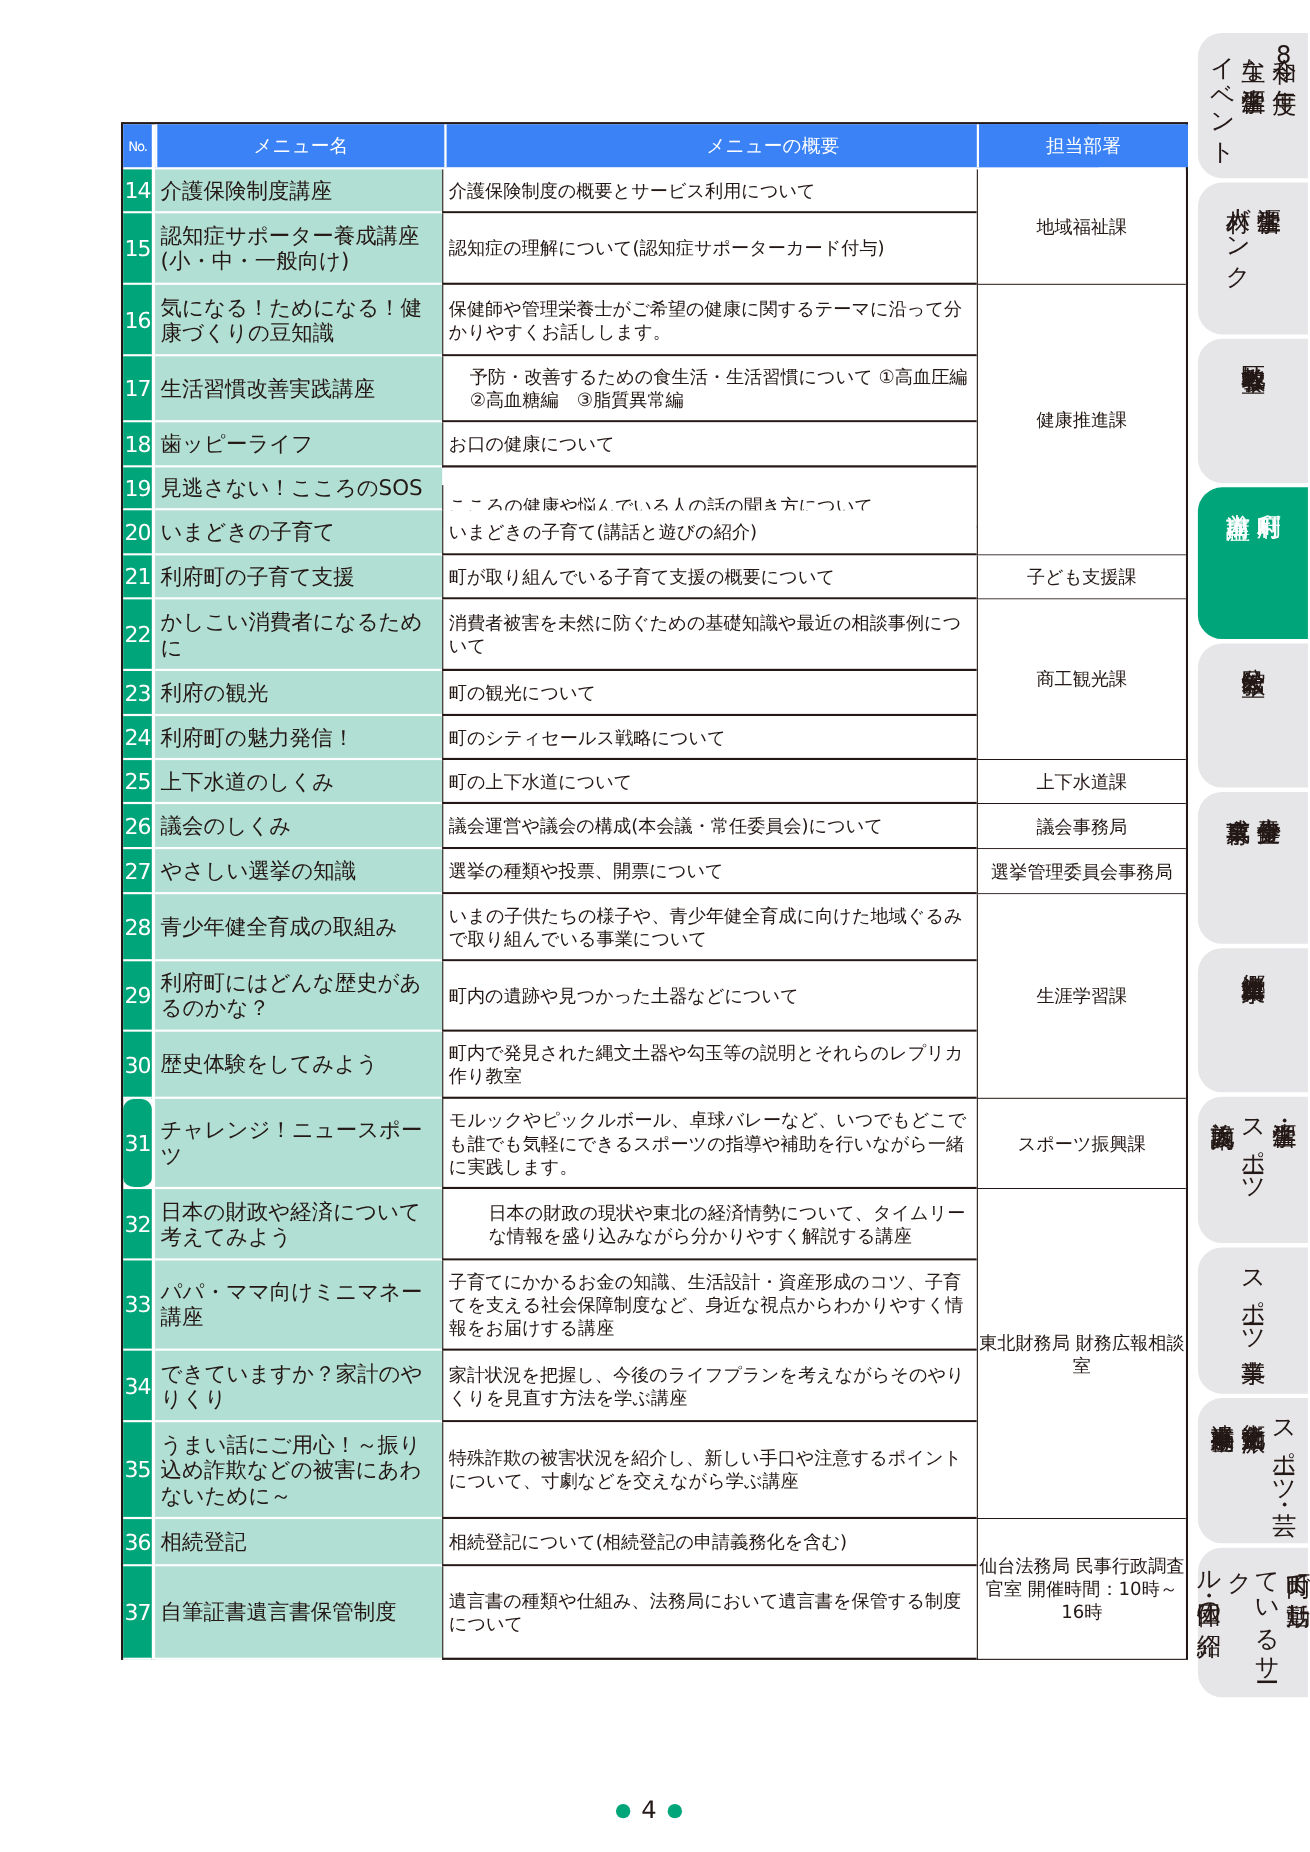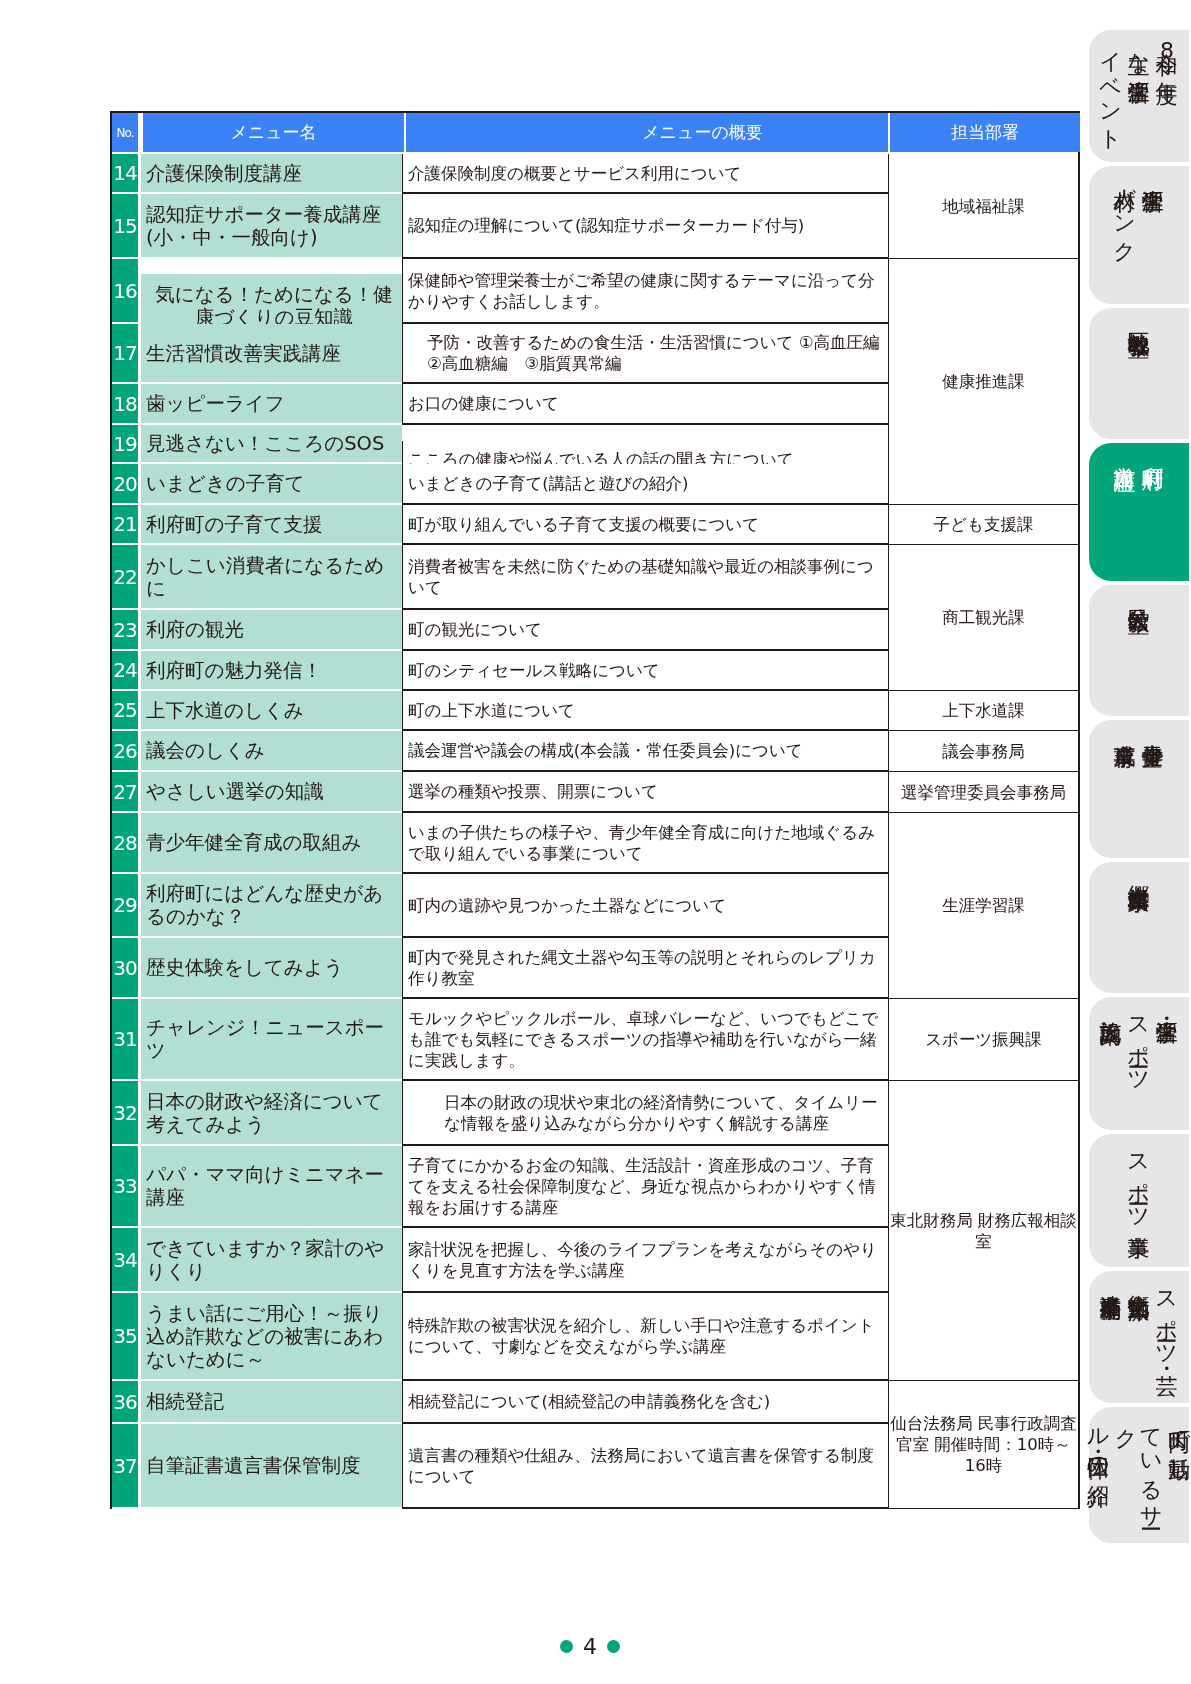--- a/index.html
+++ b/index.html
@@ -33,21 +33,21 @@
   <div class="hdr desc">メニューの概要</div>
   <div class="hdr dept" style="left:776px;width:190px;border-left:2px solid #fff;">担当部署</div>
   <div class="sep-name"></div>
 <div class="cell c-no" style="top: 41px; height: 40px;">14</div>
     <div class="cell c-name" style="top: 41px; height: 40px;">介護保険制度講座</div>
     <div class="cell c-desc" style="top: 41px; height: 40px; width: 486px;">介護保険制度の概要とサービス利用について</div>
     <div class="cell c-no" style="top: 81px; height: 65px;">15</div>
     <div class="cell c-name" style="top: 81px; height: 65px;">認知症サポーター養成講座(小・中・一般向け)</div>
     <div class="cell c-desc" style="top: 81px; height: 65px; width: 486px;">認知症の理解について(認知症サポーターカード付与)</div>
     <div class="cell c-no" style="top: 146px; height: 65px;">16</div>
-    <div class="cell c-name" style="top: 161px; height: 65px; text-align: center;">気になる！ためになる！健康づくりの豆知識</div>
+    <div class="cell c-name" style="top: 146px; height: 65px;">気になる！ためになる！健康づくりの豆知識</div>
     <div class="cell c-desc" style="top: 146px; height: 65px; width: 486px;">保健師や管理栄養士がご希望の健康に関するテーマに沿って分かりやすくお話しします。</div>
     <div class="cell c-no" style="top: 211px; height: 60px;">17</div>
     <div class="cell c-name" style="top: 211px; height: 60px;">生活習慣改善実践講座</div>
     <div class="cell c-desc" style="top: 211px; height: 60px; width: 486px; padding-left: 24px;">予防・改善するための食生活・生活習慣について ①高血圧編　②高血糖編　③脂質異常編</div>
     <div class="cell c-no" style="top: 271px; height: 41px;">18</div>
     <div class="cell c-name" style="top: 271px; height: 41px;">歯ッピーライフ</div>
     <div class="cell c-desc" style="top: 271px; height: 41px; width: 486px;">お口の健康について</div>
     <div class="cell c-no" style="top: 312px; height: 39px;">19</div>
     <div class="cell c-name" style="top: 312px; height: 39px;">見逃さない！こころのSOS</div>
     <div class="cell c-desc" style="top: 328px; height: 39px; width: 486px;">こころの健康や悩んでいる人の話の聞き方について</div>
@@ -77,21 +77,21 @@
     <div class="cell c-desc" style="top: 659px; height: 41px; width: 486px;">選挙の種類や投票、開票について</div>
     <div class="cell c-no" style="top: 700px; height: 61px;">28</div>
     <div class="cell c-name" style="top: 700px; height: 61px;">青少年健全育成の取組み</div>
     <div class="cell c-desc" style="top: 700px; height: 61px; width: 486px;">いまの子供たちの様子や、青少年健全育成に向けた地域ぐるみで取り組んでいる事業について</div>
     <div class="cell c-no" style="top: 761px; height: 64px;">29</div>
     <div class="cell c-name" style="top: 761px; height: 64px;">利府町にはどんな歴史があるのかな？</div>
     <div class="cell c-desc" style="top: 761px; height: 64px; width: 486px;">町内の遺跡や見つかった土器などについて</div>
     <div class="cell c-no" style="top: 825px; height: 61px;">30</div>
     <div class="cell c-name" style="top: 825px; height: 61px;">歴史体験をしてみよう</div>
     <div class="cell c-desc" style="top: 825px; height: 61px; width: 486px;">町内で発見された縄文土器や勾玉等の説明とそれらのレプリカ作り教室</div>
-    <div class="cell c-no" style="top: 886px; height: 82px;">31</div>
+    <div class="cell c-no" style="top: 886px; height: 82px; border-radius: 10px;">31</div>
     <div class="cell c-name" style="top: 886px; height: 82px;">チャレンジ！ニュースポーツ</div>
     <div class="cell c-desc" style="top: 886px; height: 82px; width: 486px;">モルックやピックルボール、卓球バレーなど、いつでもどこでも誰でも気軽にできるスポーツの指導や補助を行いながら一緒に実践します。</div>
     <div class="cell c-no" style="top: 968px; height: 65px;">32</div>
     <div class="cell c-name" style="top: 968px; height: 65px;">日本の財政や経済について考えてみよう</div>
     <div class="cell c-desc" style="top: 968px; height: 65px; width: 486px; padding-left: 41px;">日本の財政の現状や東北の経済情勢について、タイムリーな情報を盛り込みながら分かりやすく解説する講座</div>
     <div class="cell c-no" style="top: 1033px; height: 82px;">33</div>
     <div class="cell c-name" style="top: 1033px; height: 82px;">パパ・ママ向けミニマネー講座</div>
     <div class="cell c-desc" style="top: 1033px; height: 82px; width: 486px;">子育てにかかるお金の知識、生活設計・資産形成のコツ、子育てを支える社会保障制度など、身近な視点からわかりやすく情報をお届けする講座</div>
     <div class="cell c-no" style="top: 1115px; height: 65px;">34</div>
     <div class="cell c-name" style="top: 1115px; height: 65px;">できていますか？家計のやりくり</div>

